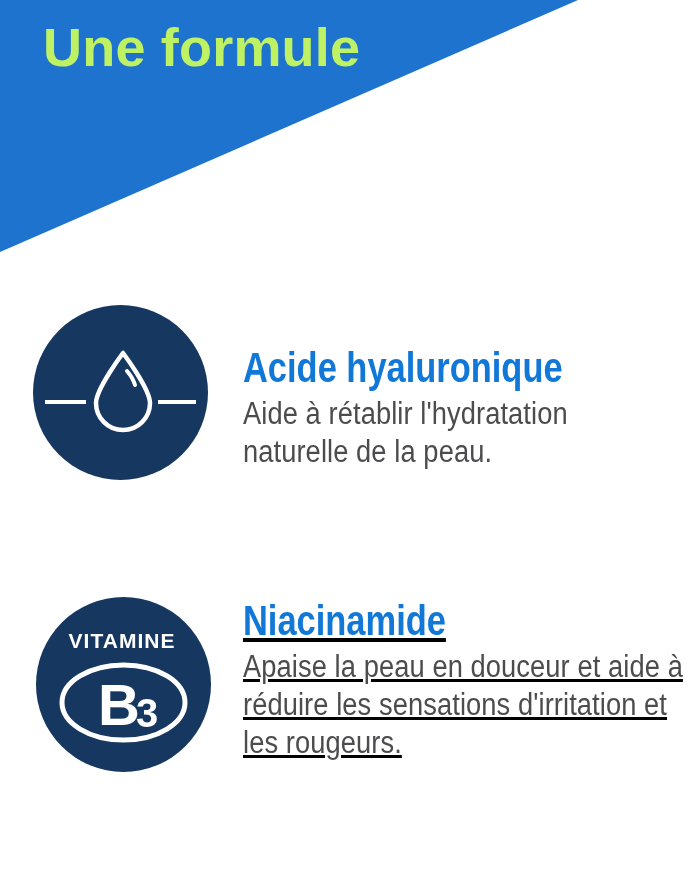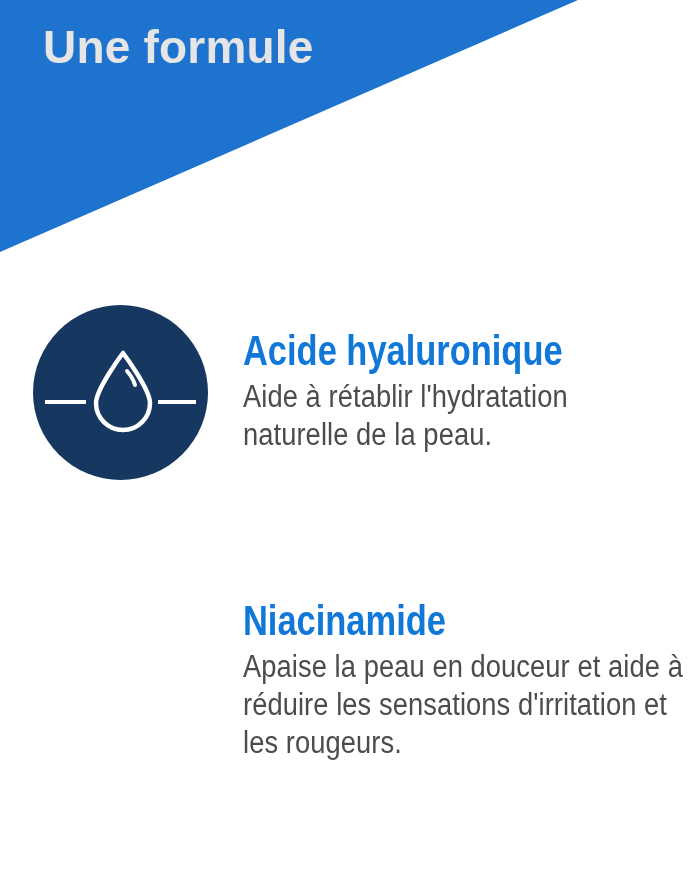--- a/index.html
+++ b/index.html
@@ -22,44 +22,44 @@
     top: 0; left: 0;
     width: 700px;
     height: 260px;
     background: var(--banner-blue, #1d73cd);
     clip-path: polygon(0 0, 578px 0, 0 252px);
   }
   .banner-text {
     position: absolute;
     left: 43px;
     top: 24px;
-    color: #e5e5e5;
-    font-size: 46px;
+    color: #bef264;
+    font-size: 54px;
     font-weight: 700;
     line-height: 47px;
     letter-spacing: 0.2px;
     white-space: nowrap;
   }
 
   
   .icon-wrap {
     position: absolute;
     width: 175px;
     height: 175px;
   }
   .icon1 { left: 33px; top: 305px; }
   .icon2 { left: 36px; top: 597px; }
 
   .textblock {
     position: absolute;
     left: 243px;
     width: 450px;
   }
-  .text1 { top: 329px; }
-  .text2 { top: 599px; }
+  .text1 { top: 346px; }
+  .text2 { top: 599px; text-decoration: underline; }
 
   .heading {
     font-size: 42px;
     font-weight: 700;
     color: var(--heading-blue, #1178d8);
     line-height: 44px;
     white-space: nowrap;
     transform: scaleX(0.82);
     transform-origin: left top;
     margin: 0 0 5px 0;
@@ -100,20 +100,29 @@
   </div>
 
   <div class="textblock text1">
     <h2 class="heading">Acide hyaluronique</h2>
     <div class="desc">
       <div>Aide à rétablir l'hydratation</div>
       <div>naturelle de la peau.</div>
     </div>
   </div>
 
+  <div class="icon-wrap icon2">
+    <svg width="175" height="175" viewBox="0 0 175 175">
+      <circle cx="87.5" cy="87.5" r="87.5" style="fill:var(--circle-navy,#16375f)"></circle>
+      <text x="86" y="51" text-anchor="middle" font-size="21" font-weight="bold" letter-spacing="1" fill="#ffffff">VITAMINE</text>
+      <ellipse cx="87.5" cy="105.5" rx="61.5" ry="37.5" fill="none" stroke="#ffffff" stroke-width="5"></ellipse>
+      <text x="62" y="128" font-size="58" font-weight="bold" fill="#ffffff">B</text>
+      <text x="100" y="130" font-size="40" font-weight="bold" fill="#ffffff">3</text>
+    </svg>
+  </div>
 
   <div class="textblock text2">
     <h2 class="heading">Niacinamide</h2>
     <div class="desc">
       <div>Apaise la peau en douceur et aide à</div>
       <div>réduire les sensations d'irritation et</div>
       <div>les rougeurs.</div>
     </div>
   </div>
 

